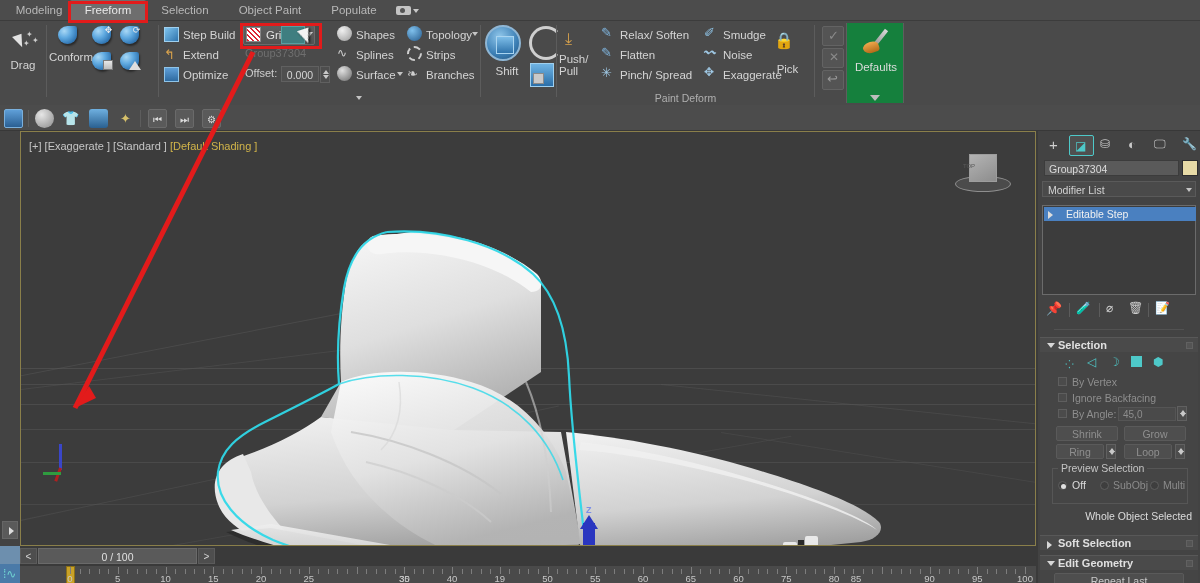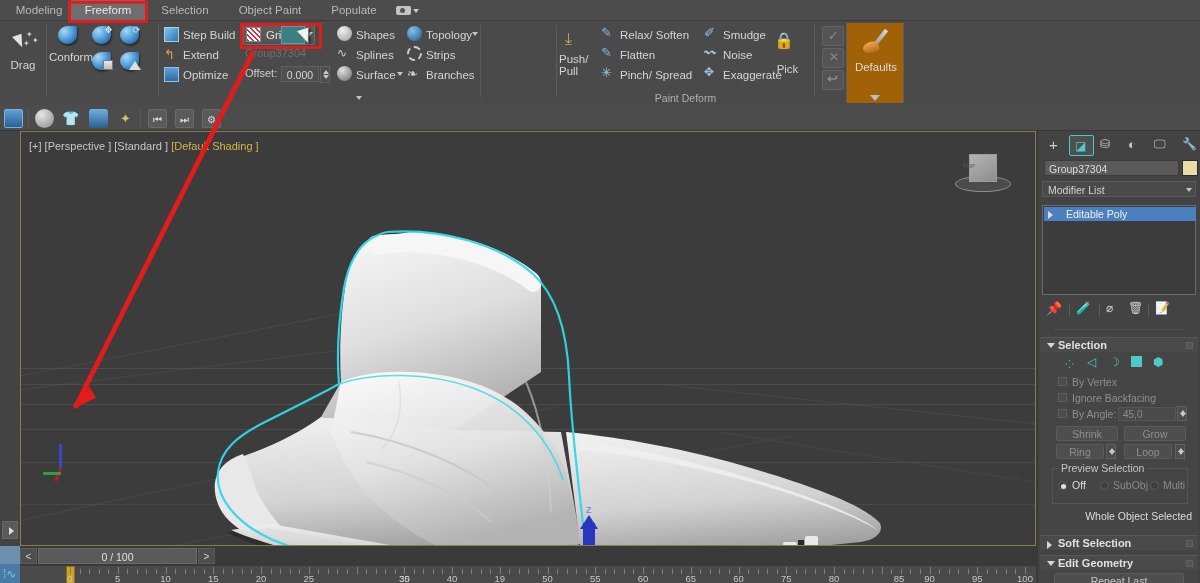--- a/index.html
+++ b/index.html
@@ -79,21 +79,21 @@
      background:linear-gradient(#7dbde8,#2f73ab); border:1px solid #a9d4f0; }
 
   .circ-ico { position:absolute; width:34px;height:34px; border-radius:50%;
      border:3px solid #cfcfcf; border-right-color:transparent; }
   .sq-ico { position:absolute; background:linear-gradient(#6fb4e4,#2a6ea8); border:1px solid #9fd0ef; }
 
   .check-btn, .x-btn, .undo-btn { position:absolute; width:22px; height:20px;
      background:#545454; border:1px solid #636363; border-radius:2px; }
 
   .defaults-panel { position:absolute; left:846px; top:2px; width:58px; height:80px;
-     background:#a16207; border-left:1px solid #5e5e5e; border-right:1px solid #5e5e5e; }
+     background:#15803d; border-left:1px solid #5e5e5e; border-right:1px solid #5e5e5e; }
   .brush-ico { position:absolute; width:30px; height:30px; }
   .brush-handle { position:absolute; width:4px; height:18px; background:linear-gradient(#d8d8d8,#9a9a9a);
      transform:rotate(38deg); }
   .brush-head { position:absolute; width:16px; height:11px; border-radius:50% 50% 30% 60%;
      background:linear-gradient(#f0a94e,#b46a18); }
 
   .panel-caret { position:absolute; bottom:2px; left:50%; margin-left:-5px; width:0;height:0;
      border-left:5px solid transparent;border-right:5px solid transparent;border-top:6px solid #bdbdbd; }
   .dd-caret { position:absolute; width:0;height:0;
      border-left:3px solid transparent;border-right:3px solid transparent;border-top:4px solid #c4c4c4; }
@@ -284,20 +284,30 @@
       <div class="dd-caret" style="left:313px;top:11px;"></div>
       <div class="ricon" style="left:248px;top:25px;border-radius:50%;border:2px dashed #cfcfcf;"></div>
       <div class="ritem" style="left:267px;top:24px;">Strips</div>
       <div class="ricon" style="left:248px;top:45px;color:#cfcfcf;font-size:13px;line-height:15px;">❧</div>
       <div class="ritem" style="left:267px;top:44px;">Branches</div>
 
       <div class="dd-caret" style="left:197px;bottom:5px;"></div>
     </div>
     <div class="panel-sep" style="left:480px;"></div>
 
+    <div class="panel" style="left:481px;width:74px;">
+      <div class="shift-ico" style="left:4px;top:4px;">
+        <div class="shift-inner"></div>
+      </div>
+      <div style="position:absolute;left:0;top:44px;width:52px;text-align:center;font-size:11.5px;color:#d4d4d4;">Shift</div>
+      <div class="circ-ico" style="left:48px;top:5px;"></div>
+      <div class="sq-ico" style="left:49px;top:42px;width:24px;height:24px;">
+        <div style="position:absolute;left:2px;bottom:2px;width:11px;height:11px;background:#c9c9c9;border:1px solid #8a8a8a;"></div>
+      </div>
+    </div>
     <div class="panel-sep" style="left:556px;"></div>
 
     <div class="panel" style="left:557px;width:257px;">
       <div class="ricon" style="left:8px;top:10px;color:#d8a24c;font-size:16px;line-height:16px;">⤓</div>
       <div style="position:absolute;left:2px;top:32px;width:36px;text-align:left;font-size:11.5px;color:#d4d4d4;line-height:12px;">Push/ Pull</div>
 
       <div class="ricon" style="left:44px;top:4px;color:#7fb4dd;font-size:13px;line-height:15px;">✎</div>
       <div class="ritem" style="left:63px;top:4px;">Relax/ Soften</div>
       <div class="ricon" style="left:44px;top:24px;color:#7fb4dd;font-size:13px;line-height:15px;">✎</div>
       <div class="ritem" style="left:63px;top:24px;">Flatten</div>
@@ -354,21 +364,21 @@
   <div class="tbtn" style="left:175px;background:#5a5a5a;border:1px solid #6a6a6a;color:#ddd;font-size:10px;text-align:center;line-height:19px;">⏭</div>
   <div class="tbtn" style="left:202px;background:#5a5a5a;border:1px solid #6a6a6a;color:#ddd;font-size:10px;text-align:center;line-height:19px;">⚙</div>
 </div>
 
 <div id="leftbar">
   <div class="flyout"></div>
 </div>
 
 <div id="viewport">
   <div id="vp-label">
-    <span>[+] [Perspective ] [Standard ] </span><span class="gold">[Default Shading ]</span>
+    <span>[+] [Exaggerate ] [Standard ] </span><span class="gold">[Default Shading ]</span>
   </div>
 
   <div class="gridline" style="left:0;top:236px;width:1016px;opacity:.55;"></div>
   <div class="gridline" style="left:0;top:252px;width:1016px;opacity:.5;"></div>
   <div class="gridline" style="left:0;top:272px;width:1016px;opacity:.5;"></div>
   <div class="gridline" style="left:0;top:297px;width:1016px;opacity:.45;"></div>
   <div class="gridline" style="left:0;top:330px;width:1016px;opacity:.45;"></div>
   <div class="gridline" style="left:0;top:372px;width:1016px;opacity:.4;"></div>
   <div class="gridline" style="left:0;top:300px;width:1016px;opacity:.0;"></div>
 
@@ -507,21 +517,21 @@
       </div>
   </div>
 
   <div class="cp-namefield">Group37304</div>
   <div class="cp-colorswatch"></div>
 
   <div class="cp-modlist">Modifier List</div>
   <div class="dd-caret" style="left:148px;top:57px;"></div>
 
   <div class="cp-stack">
-    <div class="stack-row">Editable Poly</div>
+    <div class="stack-row">Editable Step</div>
     <div class="stack-arrow"></div>
   </div>
 
   <div class="cp-stacktools">
     <div class="sticon" style="left:4px;color:#d0d0d0;font-size:13px;">📌</div>
     <div class="stsep" style="left:27px;"></div>
     <div class="sticon" style="left:34px;color:#6fd0d0;font-size:12px;">🧪</div>
     <div class="stsep" style="left:57px;"></div>
     <div class="sticon" style="left:64px;color:#cfcfcf;font-size:12px;">⌀</div>
     <div class="sticon" style="left:86px;color:#cfcfcf;font-size:12px;">🗑</div>
@@ -722,18 +732,18 @@
       <div class="tlab" style="left: 372.25px; width: 24px;">35</div>
       <div class="tlab" style="left: 420px; width: 24px;">40</div>
       <div class="tlab" style="left: 467.75px; width: 24px;">19</div>
       <div class="tlab" style="left: 515.5px; width: 24px;">50</div>
       <div class="tlab" style="left: 563.25px; width: 24px;">55</div>
       <div class="tlab" style="left: 611px; width: 24px;">60</div>
       <div class="tlab" style="left: 658.75px; width: 24px;">65</div>
       <div class="tlab" style="left: 706.5px; width: 24px;">60</div>
       <div class="tlab" style="left: 754.25px; width: 24px;">75</div>
       <div class="tlab" style="left: 802px; width: 24px;">80</div>
-      <div class="tlab" style="left: 867px; width: 24px;">85</div>
+      <div class="tlab" style="left: 824px; width: 24px;">85</div>
       <div class="tlab" style="left: 897.5px; width: 24px;">90</div>
       <div class="tlab" style="left: 945.25px; width: 24px;">95</div>
       <div class="tlab" style="left: 993px; width: 24px;">100</div>
     </div>
 </div>
 
 </body></html>

